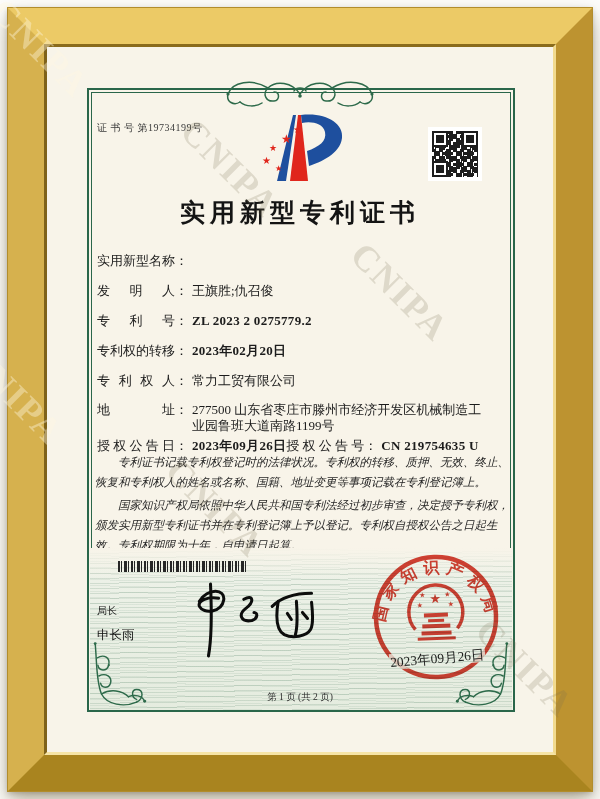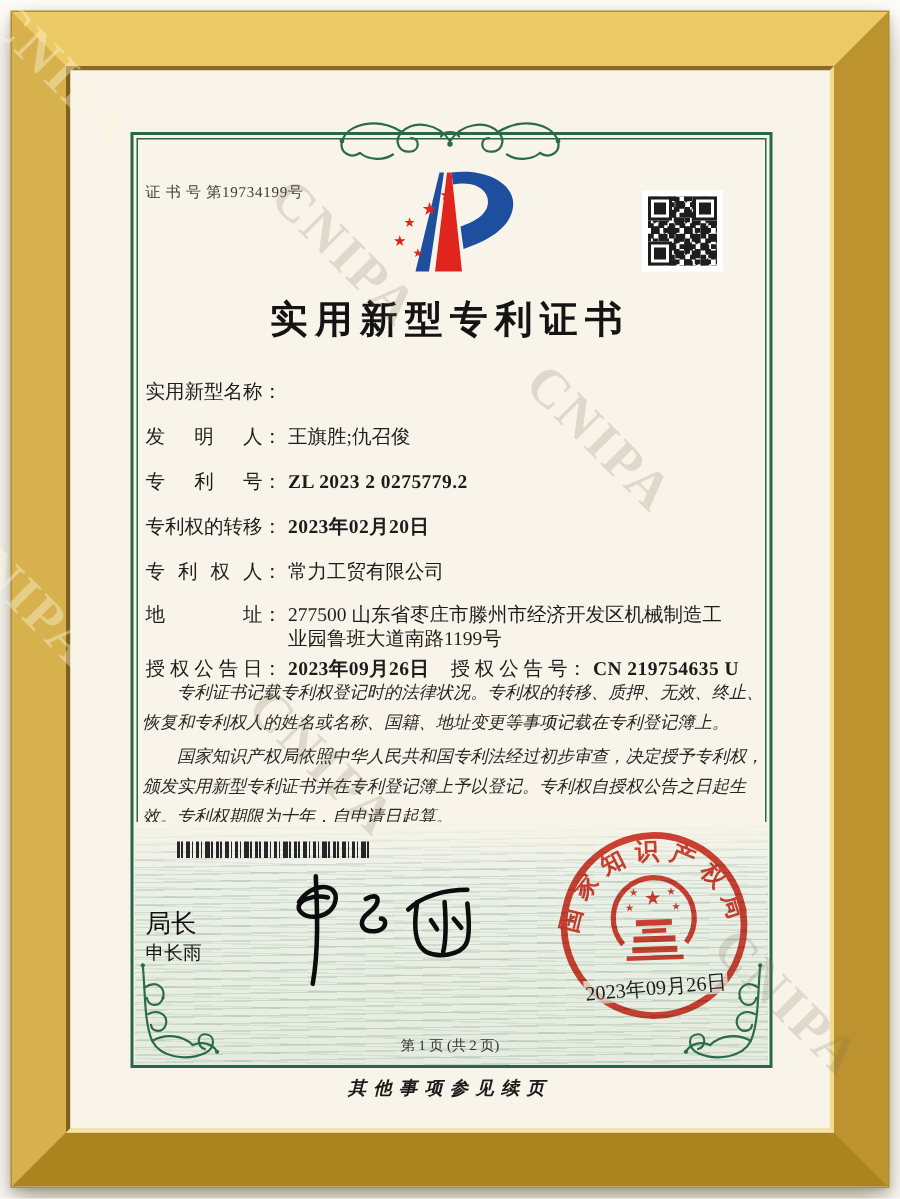--- a/index.html
+++ b/index.html
@@ -44,32 +44,32 @@
 
   
   .fields{position:absolute;left:50px;right:38px;top:205px;font-size:13px;}
   .frow{display:flex;margin-bottom:12px;line-height:18px;}
   .lbl{display:inline-block;width:78px;text-align:justify;text-align-last:justify;flex:none;}
   .colon{flex:none;margin-right:4px;}
   .val{font-weight:400;}
   .val.num{font-weight:700;letter-spacing:.3px;}
   .frow.addr{line-height:16px;margin-bottom:3px;}
   .frow.addr .val{max-width:292px;}
-  .pair2{display:flex;margin-left:14px;}
+  .pair2{display:flex;}
   .lbl2{display:inline-block;width:78px;text-align:justify;text-align-last:justify;flex:none;}
 
   
   .paras{position:absolute;left:48px;right:40px;top:405px;font-size:11.5px;line-height:1.74;
     font-style:italic;color:#262626;}
   .paras p{margin:0 0 3px;text-indent:2em;}
 
   
   .barcode{position:absolute;left:71px;top:514px;width:130px;height:11px;
     background:repeating-linear-gradient(90deg,#262626 0 2px,rgba(0,0,0,0) 2px 3px,#262626 3px 4px,rgba(0,0,0,0) 4px 6px,#262626 6px 9px,rgba(0,0,0,0) 9px 10px,#262626 10px 11px,rgba(0,0,0,0) 11px 13px);}
-  .signer-title{position:absolute;left:50px;top:557px;font-size:17px;font-family:"Liberation Sans",sans-serif;color:#111;}
+  .signer-title{position:absolute;left:50px;top:557px;font-size:10px;font-family:"Liberation Sans",sans-serif;color:#111;}
   .signer-name{position:absolute;left:50px;top:580px;font-size:12.5px;font-family:"Liberation Sans",sans-serif;color:#111;}
   .signature{position:absolute;left:130px;top:524px;width:162px;height:96px;mix-blend-mode:multiply;}
   .seal{position:absolute;left:323px;top:504px;width:132px;height:132px;transform:rotate(-2deg);mix-blend-mode:multiply;opacity:.95;}
   .page-no{position:absolute;left:0;top:644px;width:100%;text-align:center;font-size:9.5px;color:#2e2e2e;}
   .cont-note{position:absolute;left:0;top:670px;width:100%;text-align:center;
     font-size:12px;font-weight:700;font-style:italic;letter-spacing:5px;color:#1a1a1a;}
 
   
   .ornament{position:absolute;left:50%;top:30px;transform:translateX(-50%);}
   .flourish{position:absolute;width:72px;height:72px;}
@@ -255,21 +255,20 @@
             <path d="M45,63 C52,60 60,62 63,68"></path>
           </g>
           <g fill="#2d6a4a">
             <circle cx="8" cy="4" r="1.6"></circle>
               <circle cx="63" cy="68" r="1.6"></circle>
               <circle cx="23" cy="28" r="1.2"></circle>
           </g>
         </svg>
 
         <div class="page-no">第 1 页 (共 2 页)</div>
-        <div class="cont-note">其他事项参见续页</div>
 
       </div>
     </div>
   </div>
 
   <div class="wm light" style="left:40px;top:48px">CNIPA</div>
   <div class="wm" style="left:230px;top:168px">CNIPA</div>
   <div class="wm" style="left:400px;top:292px">CNIPA</div>
   <div class="wm" style="left:215px;top:508px">CNIPA</div>
   <div class="wm light" style="left:14px;top:395px">CNIPA</div>

